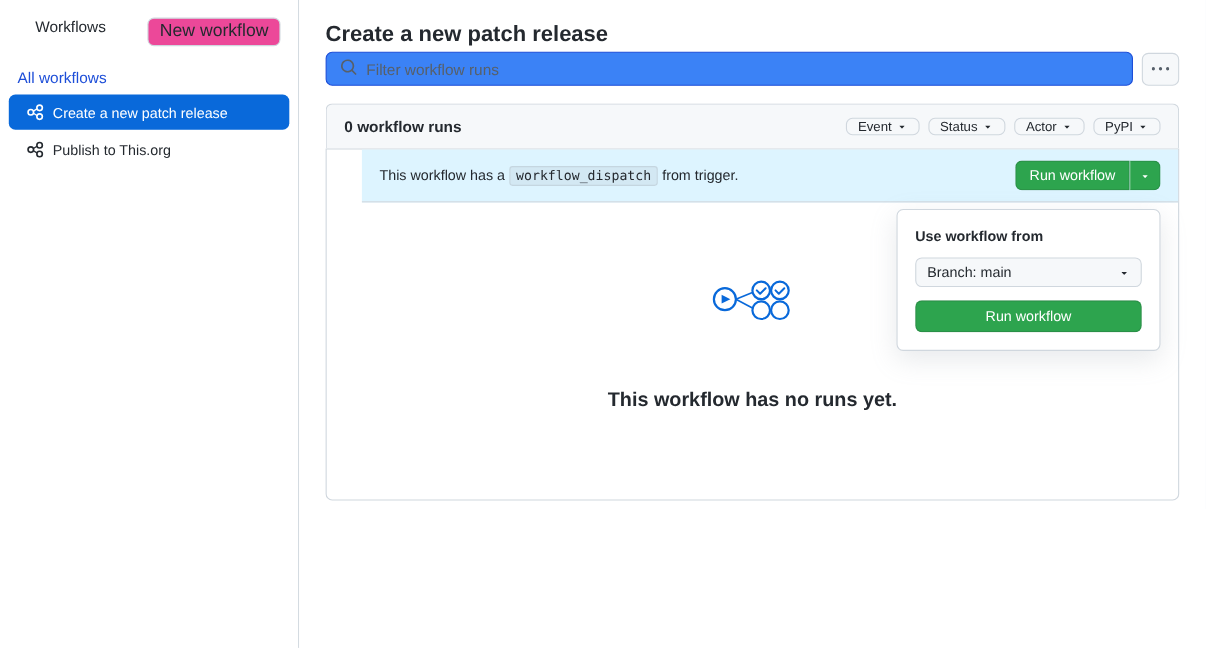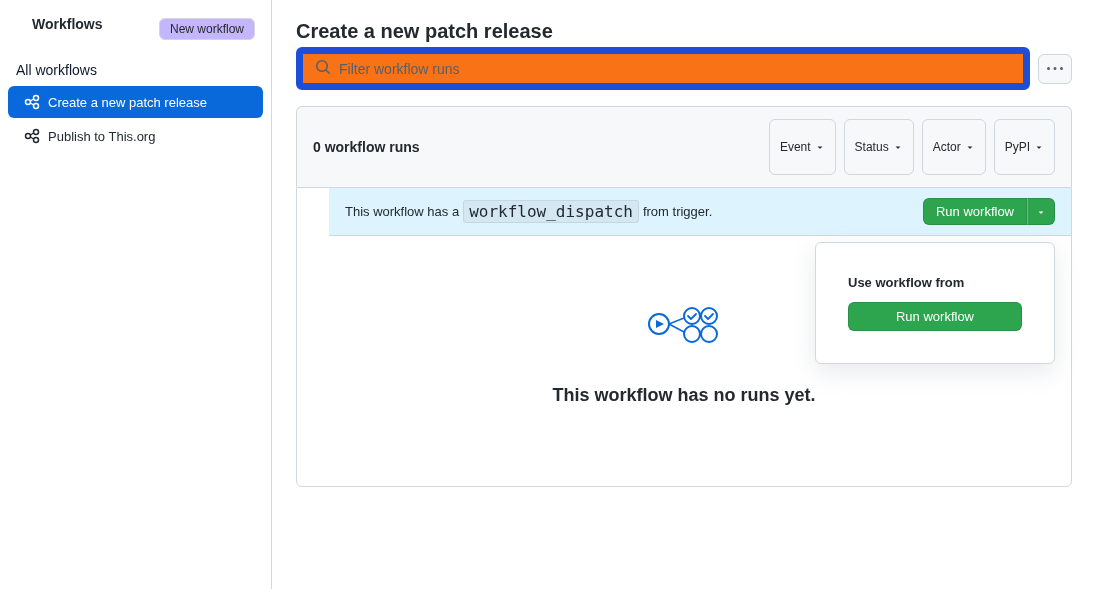--- a/index.html
+++ b/index.html
@@ -18,40 +18,40 @@
     }
     
     .sidebar {
       width: 272px;
       border-right: 1px solid #d0d7de;
       padding: 16px 0;
       background: #fff;
       flex-shrink: 0;
     }
     .sidebar-title {
-      font-weight: 700;
+      font-weight: 400;
       font-size: 14px;
       padding: 0 16px 12px 16px;
       color: #24292f;
     }
     .sidebar-link {
       display: block;
       padding: 6px 16px;
-      color: #0f172a;
+      color: #1d4ed8;
       text-decoration: none;
       font-size: 14px;
       cursor: pointer;
     }
     .sidebar-new-workflow {
       float: right;
       padding: 3px 10px;
       border: 1px solid #d0d7de;
       border-radius: 6px;
-      background: #c4b5fd;
-      font-size: 12px;
+      background: #ec4899;
+      font-size: 16px;
       cursor: pointer;
       color: #24292f;
       font-weight: 400;
       margin-top: -2px;
     }
     .sidebar-header {
       display: flex;
       align-items: center;
       justify-content: space-between;
       padding: 0 16px 12px 16px;
@@ -106,24 +106,24 @@
     .search-bar {
       display: flex;
       align-items: center;
       gap: 8px;
       margin-bottom: 0;
     }
     .search-input-wrap {
       flex: 1;
       display: flex;
       align-items: center;
-      border: 7px solid #1d4ed8;
+      border: 1px solid #1d4ed8;
       border-radius: 6px;
       padding: 5px 12px;
-      background: #f97316;
+      background: #3b82f6;
     }
     .search-icon-wrap {
       margin-right: 8px;
       color: #57606a;
     }
     .search-input {
       border: none;
       outline: none;
       width: 100%;
       font-size: 14px;
@@ -160,21 +160,21 @@
       font-size: 14px;
     }
     .filter-buttons {
       display: flex;
       gap: 8px;
     }
     .filter-btn {
       display: flex;
       align-items: center;
       gap: 4px;
-      padding: 20px 10px;
+      padding: 0 10px;
       border: 1px solid #d0d7de;
       border-radius: 6px;
       background: #f6f8fa;
       font-size: 12px;
       cursor: pointer;
       color: #24292f;
     }
     
     .runs-body {
       border: 1px solid #d0d7de;
@@ -199,21 +199,21 @@
       align-items: center;
       flex-wrap: wrap;
       gap: 4px;
     }
     .code-inline {
       font-family: monospace;
       background: rgba(175,184,193,0.2);
       border: 1px solid rgba(175,184,193,0.4);
       border-radius: 3px;
       padding: 1px 5px;
-      font-size: 16px;
+      font-size: 12px;
     }
     .run-workflow-btn-wrap {
       position: relative;
       display: flex;
     }
     .run-workflow-btn {
       display: flex;
       align-items: center;
       background: #2da44e;
       color: #fff;
@@ -237,21 +237,21 @@
     }
     
     .popover {
       position: absolute;
       top: 44px;
       right: 0;
       background: #fff;
       border: 1px solid #d0d7de;
       border-radius: 6px;
       box-shadow: 0 8px 24px rgba(140,149,159,0.2);
-      padding: 32px;
+      padding: 16px;
       min-width: 240px;
       z-index: 100;
     }
     .popover-title {
       font-size: 13px;
       font-weight: 600;
       margin-bottom: 12px;
       color: #24292f;
     }
     .branch-select-btn {
@@ -286,20 +286,21 @@
       align-items: center;
       padding: 60px 20px 80px;
     }
     .empty-icon {
       margin-bottom: 16px;
     }
     .empty-text {
       font-size: 18px;
       font-weight: 600;
       color: #24292f;
+      margin-top: 20px;
     }
   </style>
 </head>
 <body>
 
 <div class="app">
 
   <div class="sidebar">
     <div class="sidebar-header">
       <span class="sidebar-title">Workflows</span>
@@ -391,20 +392,26 @@
         <div class="run-workflow-btn-wrap">
           <button class="run-workflow-btn">Run workflow</button>
           <button class="run-workflow-caret">
             <svg width="10" height="10" viewBox="0 0 16 16" fill="#fff">
                 <path d="M4.427 7.427l3.396 3.396a.25.25 0 00.354 0l3.396-3.396A.25.25 0 0011.396 7H4.604a.25.25 0 00-.177.427z"></path>
               </svg>
           </button>
 
           <div class="popover">
             <div class="popover-title">Use workflow from</div>
+            <button class="branch-select-btn">
+              <span>Branch: main</span>
+              <svg width="10" height="10" viewBox="0 0 16 16" fill="#24292f">
+                  <path d="M4.427 7.427l3.396 3.396a.25.25 0 00.354 0l3.396-3.396A.25.25 0 0011.396 7H4.604a.25.25 0 00-.177.427z"></path>
+                </svg>
+            </button>
             <button class="run-workflow-submit">Run workflow</button>
           </div>
         </div>
       </div>
 
       <div class="empty-state">
         <div class="empty-icon">
           <svg width="90" height="70" viewBox="0 0 90 70" fill="none" xmlns="http://www.w3.org/2000/svg">
 
             <circle cx="20" cy="28" r="10" stroke="#0969da" stroke-width="2" fill="none"></circle>

